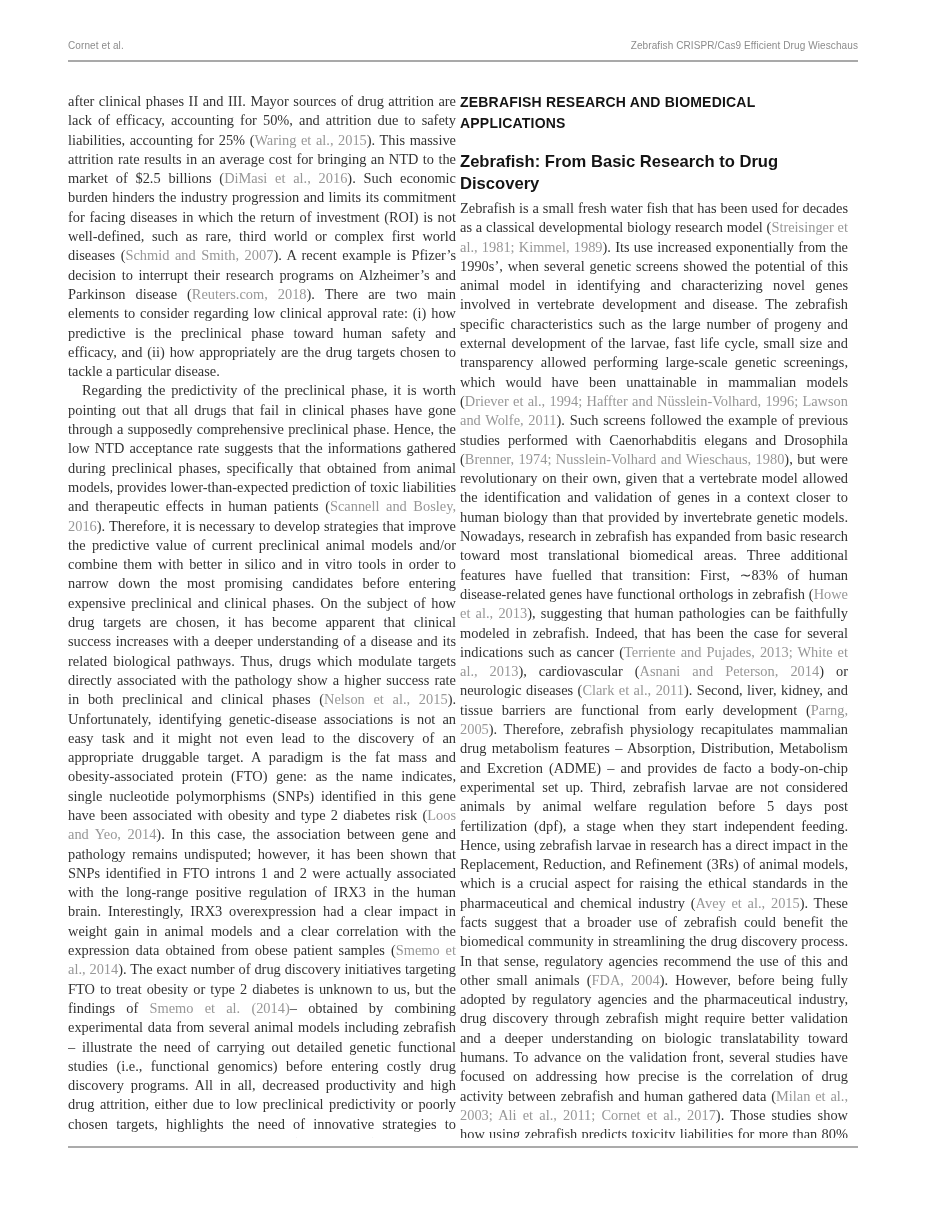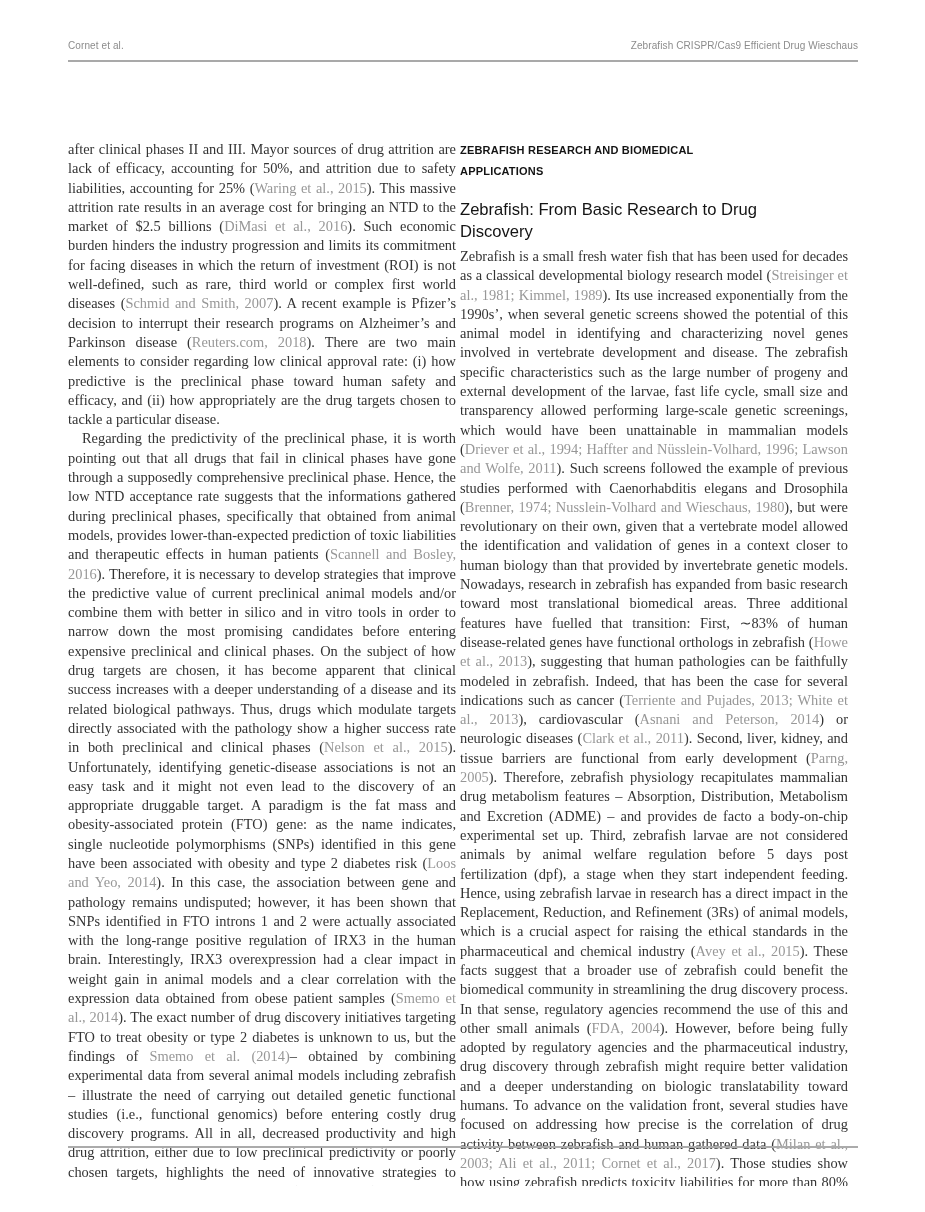--- a/index.html
+++ b/index.html
@@ -31,47 +31,46 @@
   }
   
   .content {
     position: absolute;
     top: 92px; left: 68px;
     width: 790px;
     height: 1046px;
     display: flex;
     gap: 4px;
     overflow: hidden;
-    margin-top: 48px;
   }
   .col {
     width: 388px;
     text-align: justify;
     font-size: 14.4px;
     line-height: 19.3px;
     color: var(--body, #333333);
   }
   .para { margin: 0; }
   .para.indent { text-indent: 14px; }
   .cite { color: var(--citation, #979797); }
   .em { }
   .section-heading {
     font-family: "Liberation Sans", sans-serif;
     font-weight: bold;
-    font-size: 11px;
+    font-size: 14px;
     line-height: 21px;
     color: var(--heading, #141414);
     letter-spacing: 0.2px;
     max-width: 300px;
     margin: 0 0 17px 0;
     text-align: left;
   }
   .sub-heading {
     font-family: "Liberation Sans", sans-serif;
-    font-weight: normal;
+    font-weight: bold;
     font-size: 16.6px;
     line-height: 22px;
     color: var(--heading, #141414);
     max-width: 370px;
     margin: 0 0 4px 0;
     text-align: left;
   }
   
   .foot-rule {
     position: absolute;

